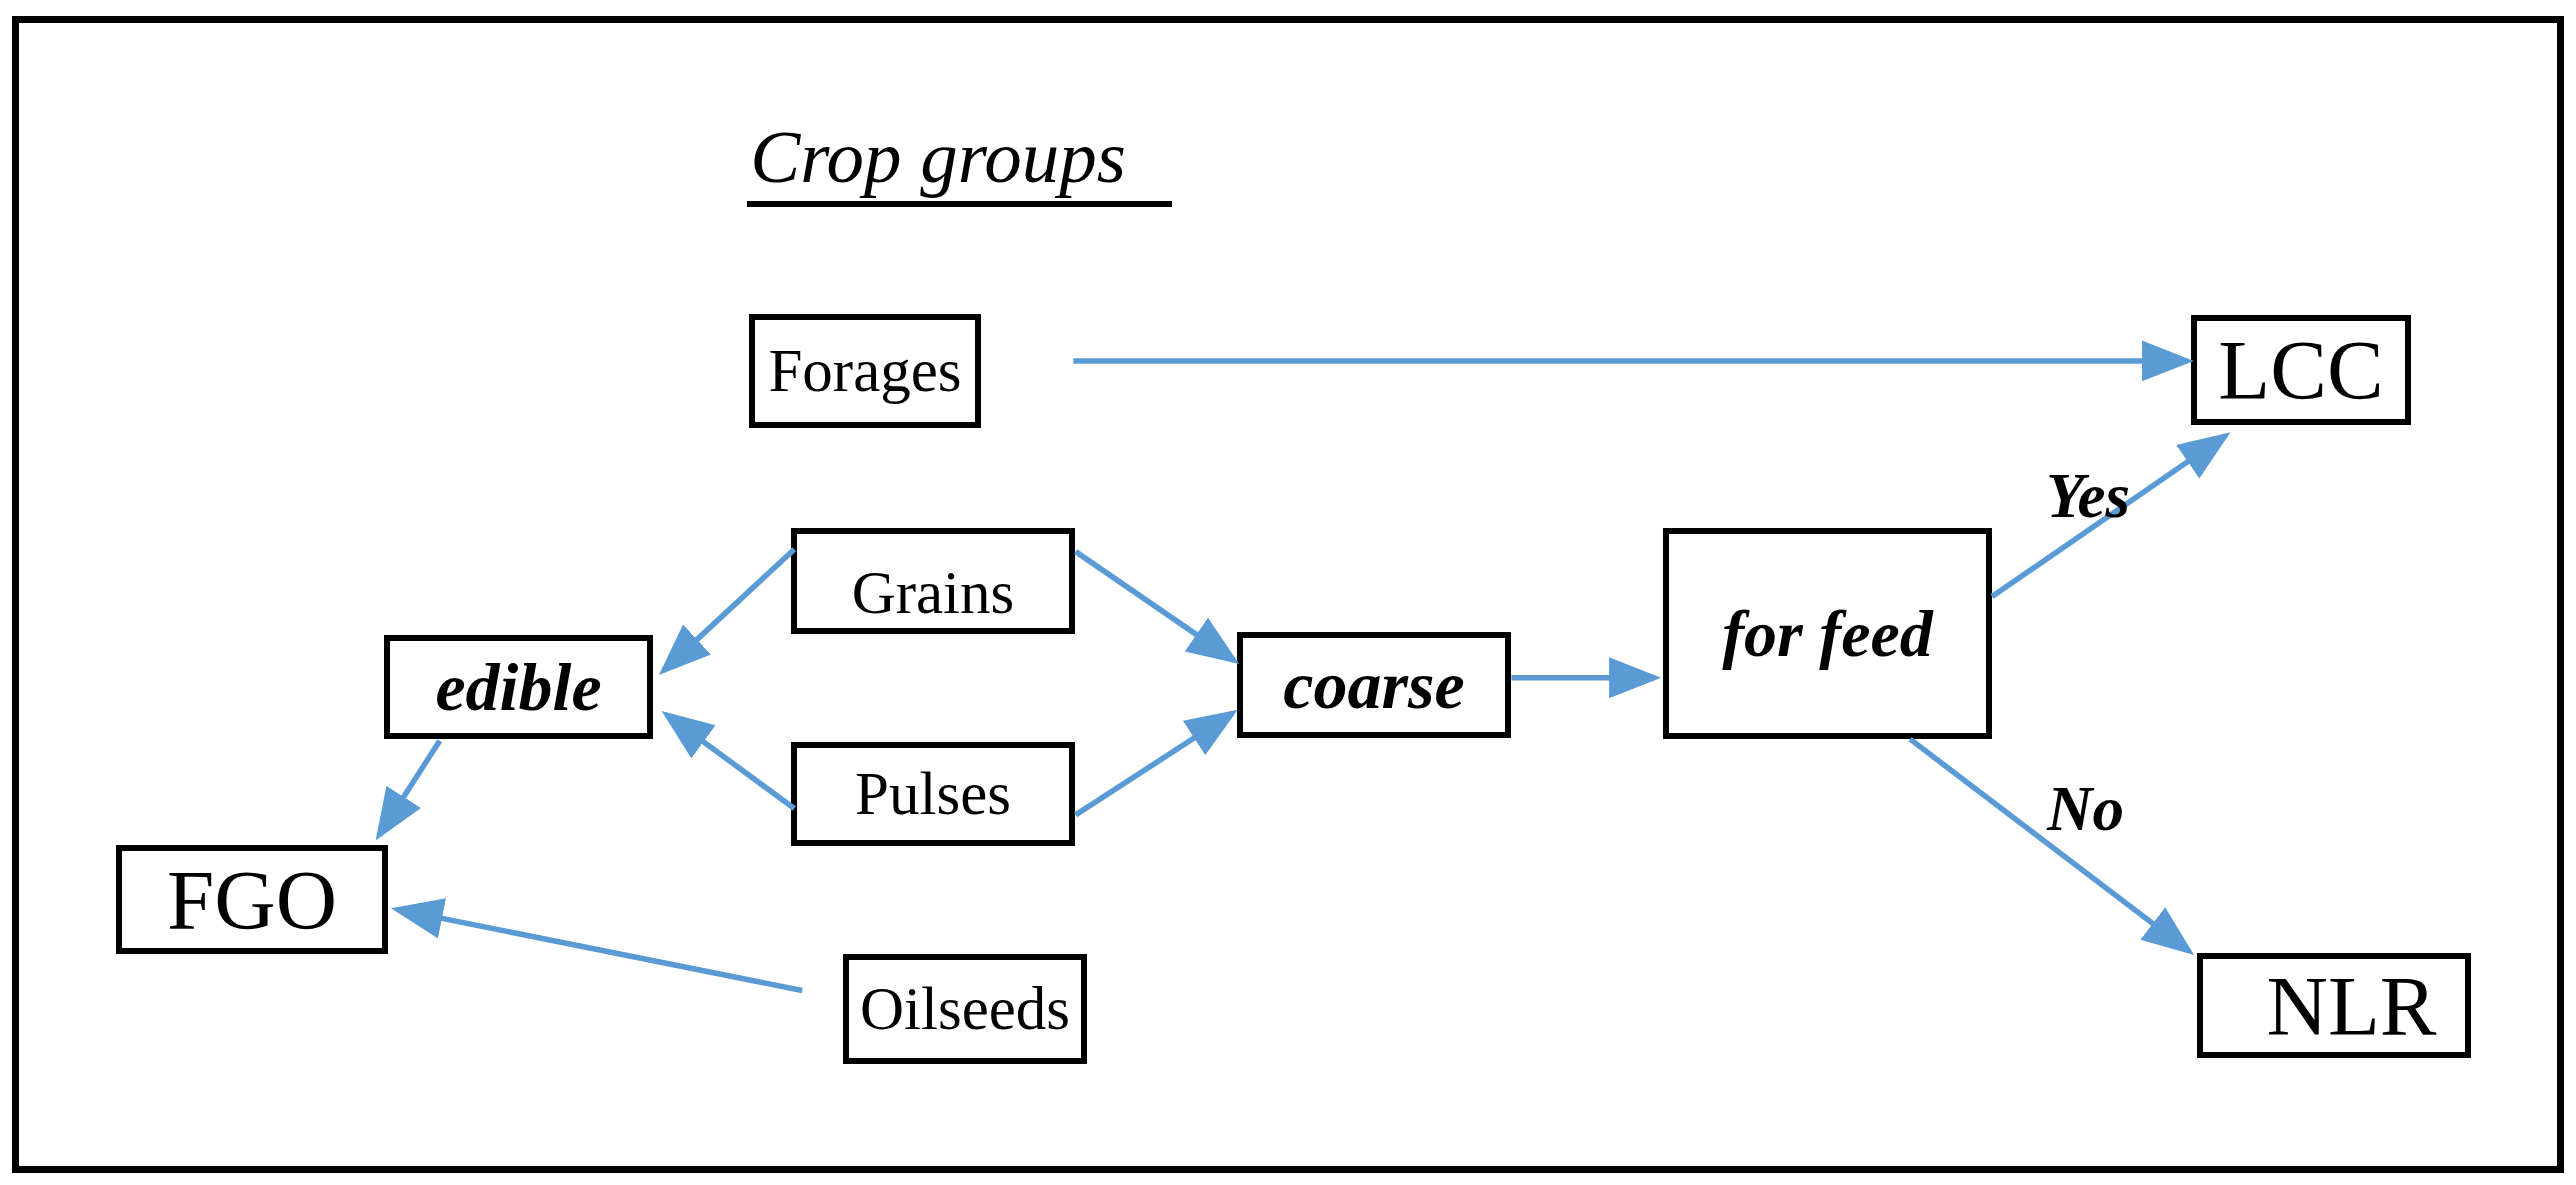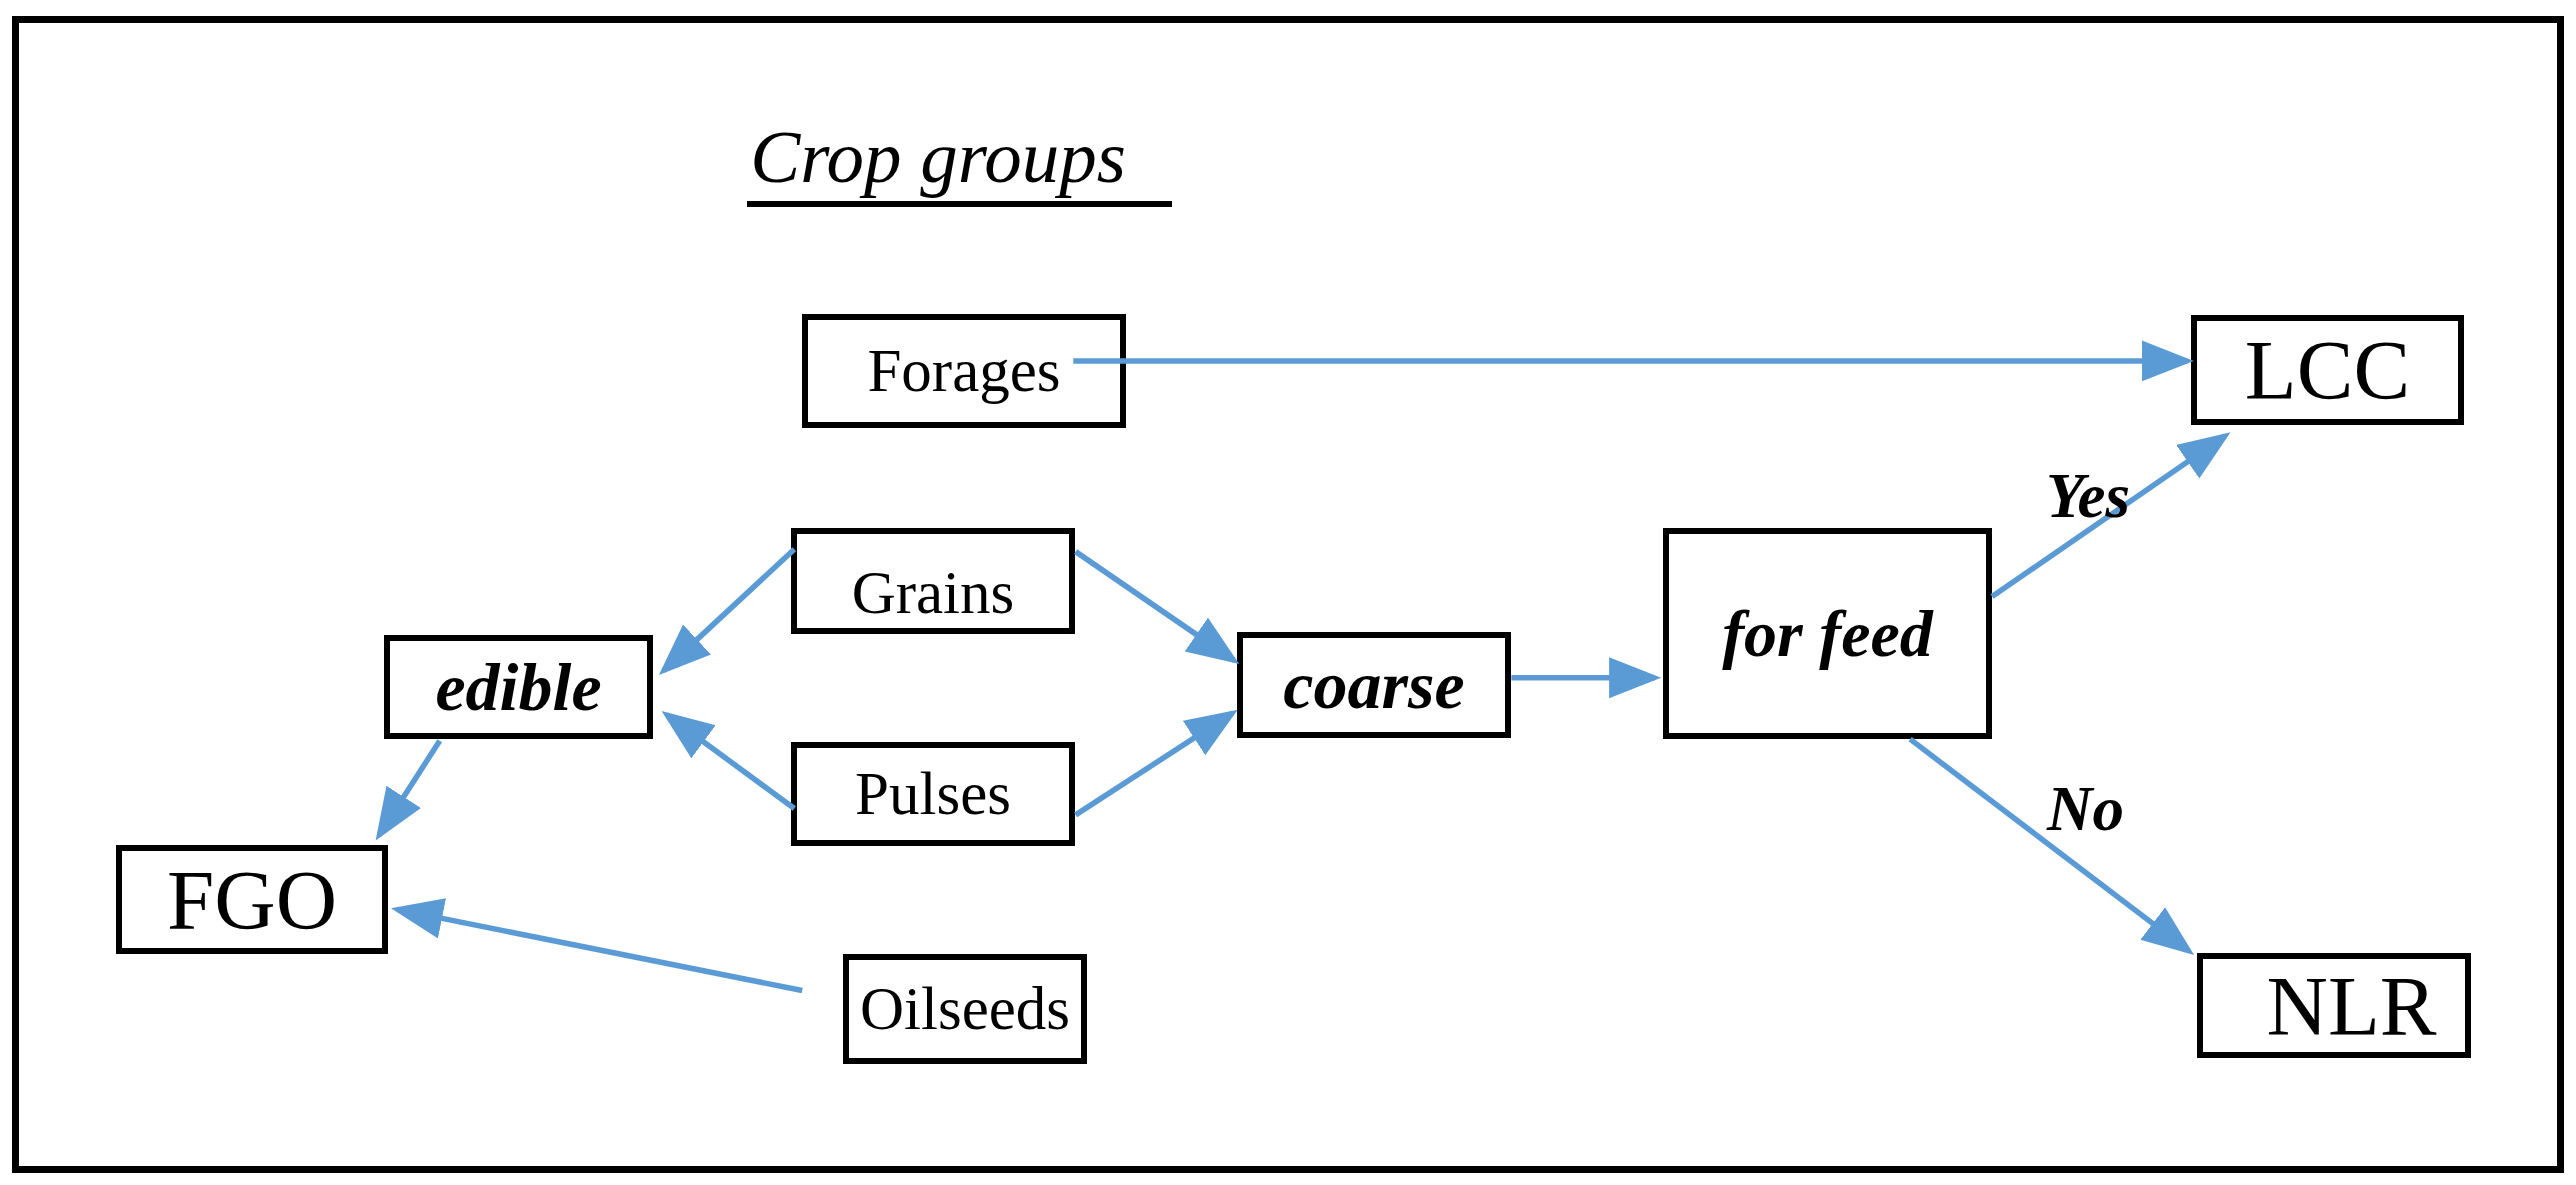--- a/index.html
+++ b/index.html
@@ -10,28 +10,28 @@
   .title{position:absolute;left:747px;top:118px;z-index:2;
          font-style:italic;font-size:75px;line-height:1.05;
          border-bottom:6.3px solid var(--border,#000);padding:0 46px 4.7px 3.2px;}
   .node{position:absolute;box-sizing:border-box;border:6.3px solid var(--border,#000);
         background:#fff;display:flex;flex-direction:column;align-items:center;justify-content:center;
         text-align:center;z-index:2;}
   .node.plain{font-size:61px;}
   .node.big{font-size:85px;}
   .node.decision{font-style:italic;font-weight:bold;font-size:68px;}
   #node-required{font-style:italic;font-weight:bold;font-size:66px;line-height:105px;}
-  #node-forages{left:802px;top:314px;width:324px;height:114px;}
+  #node-forages{left:749px;top:314px;width:232px;height:114px;}
   #node-grains{left:791px;top:528px;width:284px;height:106px;justify-content:flex-end;}
   #node-pulses{left:791px;top:742px;width:284px;height:104px;align-items:center;}
   #node-oilseeds{left:802px;top:954px;width:244px;height:110px;margin-left:41px;}
   #node-edible{left:384px;top:635px;width:269px;height:104px;}
   #node-coarse{left:1237px;top:632px;width:274px;height:106px;}
   #node-required{left:1663px;top:528px;width:329px;height:211px;}
-  #node-lcc{left:2191px;top:315px;width:273px;height:110px;}
+  #node-lcc{left:2191px;top:315px;width:220px;height:110px;}
   #node-nlr{left:2197px;top:953px;width:274px;height:105px;padding-left:35px;}
   #node-fgo{left:116px;top:845px;width:272px;height:109px;}
   .edge-label{position:absolute;z-index:4;font-style:italic;font-weight:bold;font-size:63px;line-height:1;margin-top:14px;}
   #label-yes{left:2046px;top:451px;}
   #label-no{left:2047px;top:764px;}
   svg.arrows{position:absolute;left:0;top:0;z-index:3;}
   svg.arrows line{stroke:var(--arrow,#5B9BD5);stroke-width:7;marker-end:url(#ah);}
   .head{fill:var(--arrow,#5B9BD5);}
 </style>
 </head>

